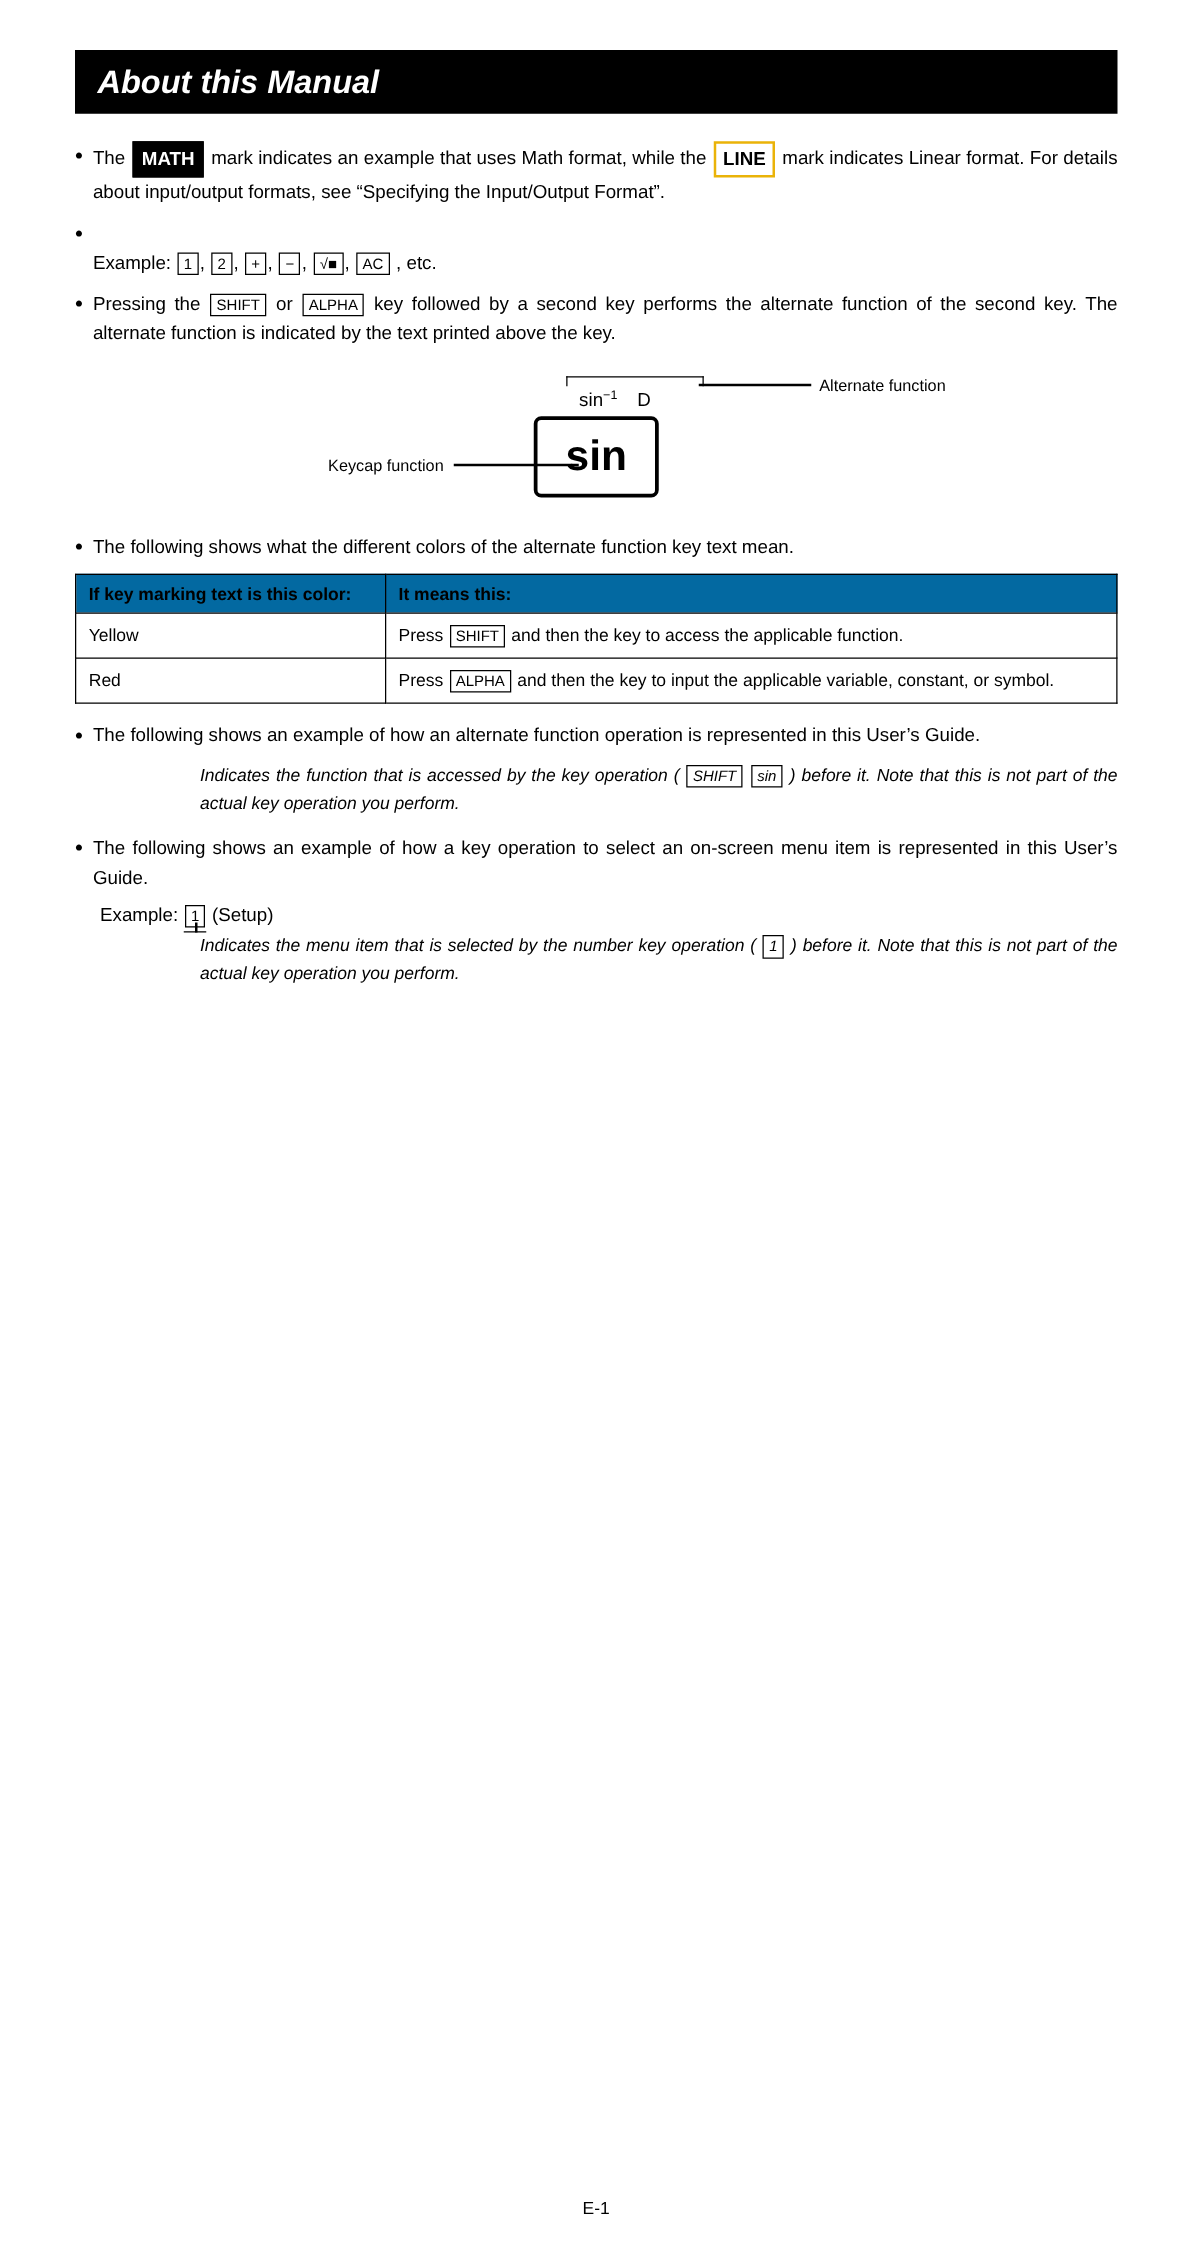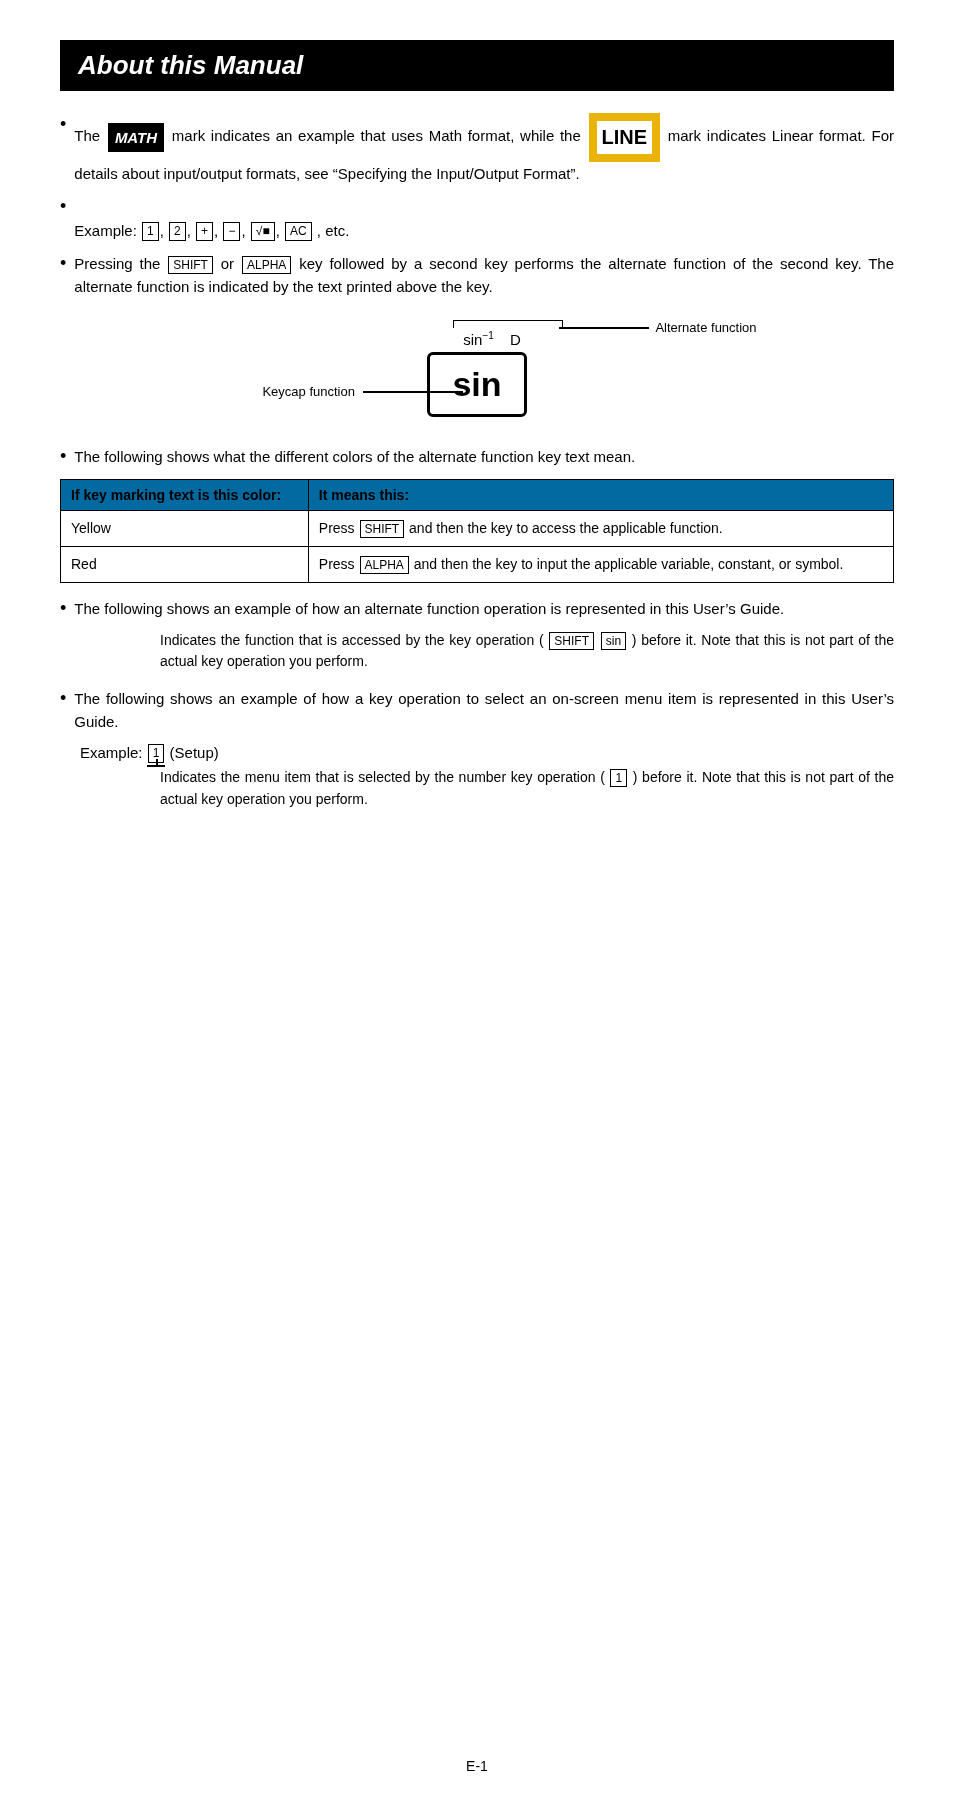--- a/index.html
+++ b/index.html
@@ -82,48 +82,48 @@
       font-size: 14px;
       vertical-align: top;
       line-height: 1.5;
     }
     .indented-explanation {
       margin-left: 100px;
       margin-top: 4px;
       line-height: 1.55;
       text-align: justify;
       font-size: 14px;
+      font-style: italic;
     }
     
     .page-footer {
       position: absolute;
       bottom: 30px;
       left: 0;
       width: 100%;
       text-align: center;
       font-size: 14px;
     }
     .math-badge {
       display: inline-block;
       border: 2px solid #000;
       padding: 1px 5px;
       font-weight: bold;
       font-size: 15px;
-      font-style: italic;
       vertical-align: middle;
       margin: 0 2px;
       background: #000;
       color: #fff;
     }
     .line-badge {
       display: inline-block;
-      border: 8px solid #eab308;
+      border: 2px solid #eab308;
       padding: 1px 5px;
       font-weight: bold;
-      font-size: 20px;
+      font-size: 15px;
       vertical-align: middle;
       margin: 0 2px;
     }
     sup {
       font-size: 10px;
     }
   </style>
 </head>
 <body>
 

